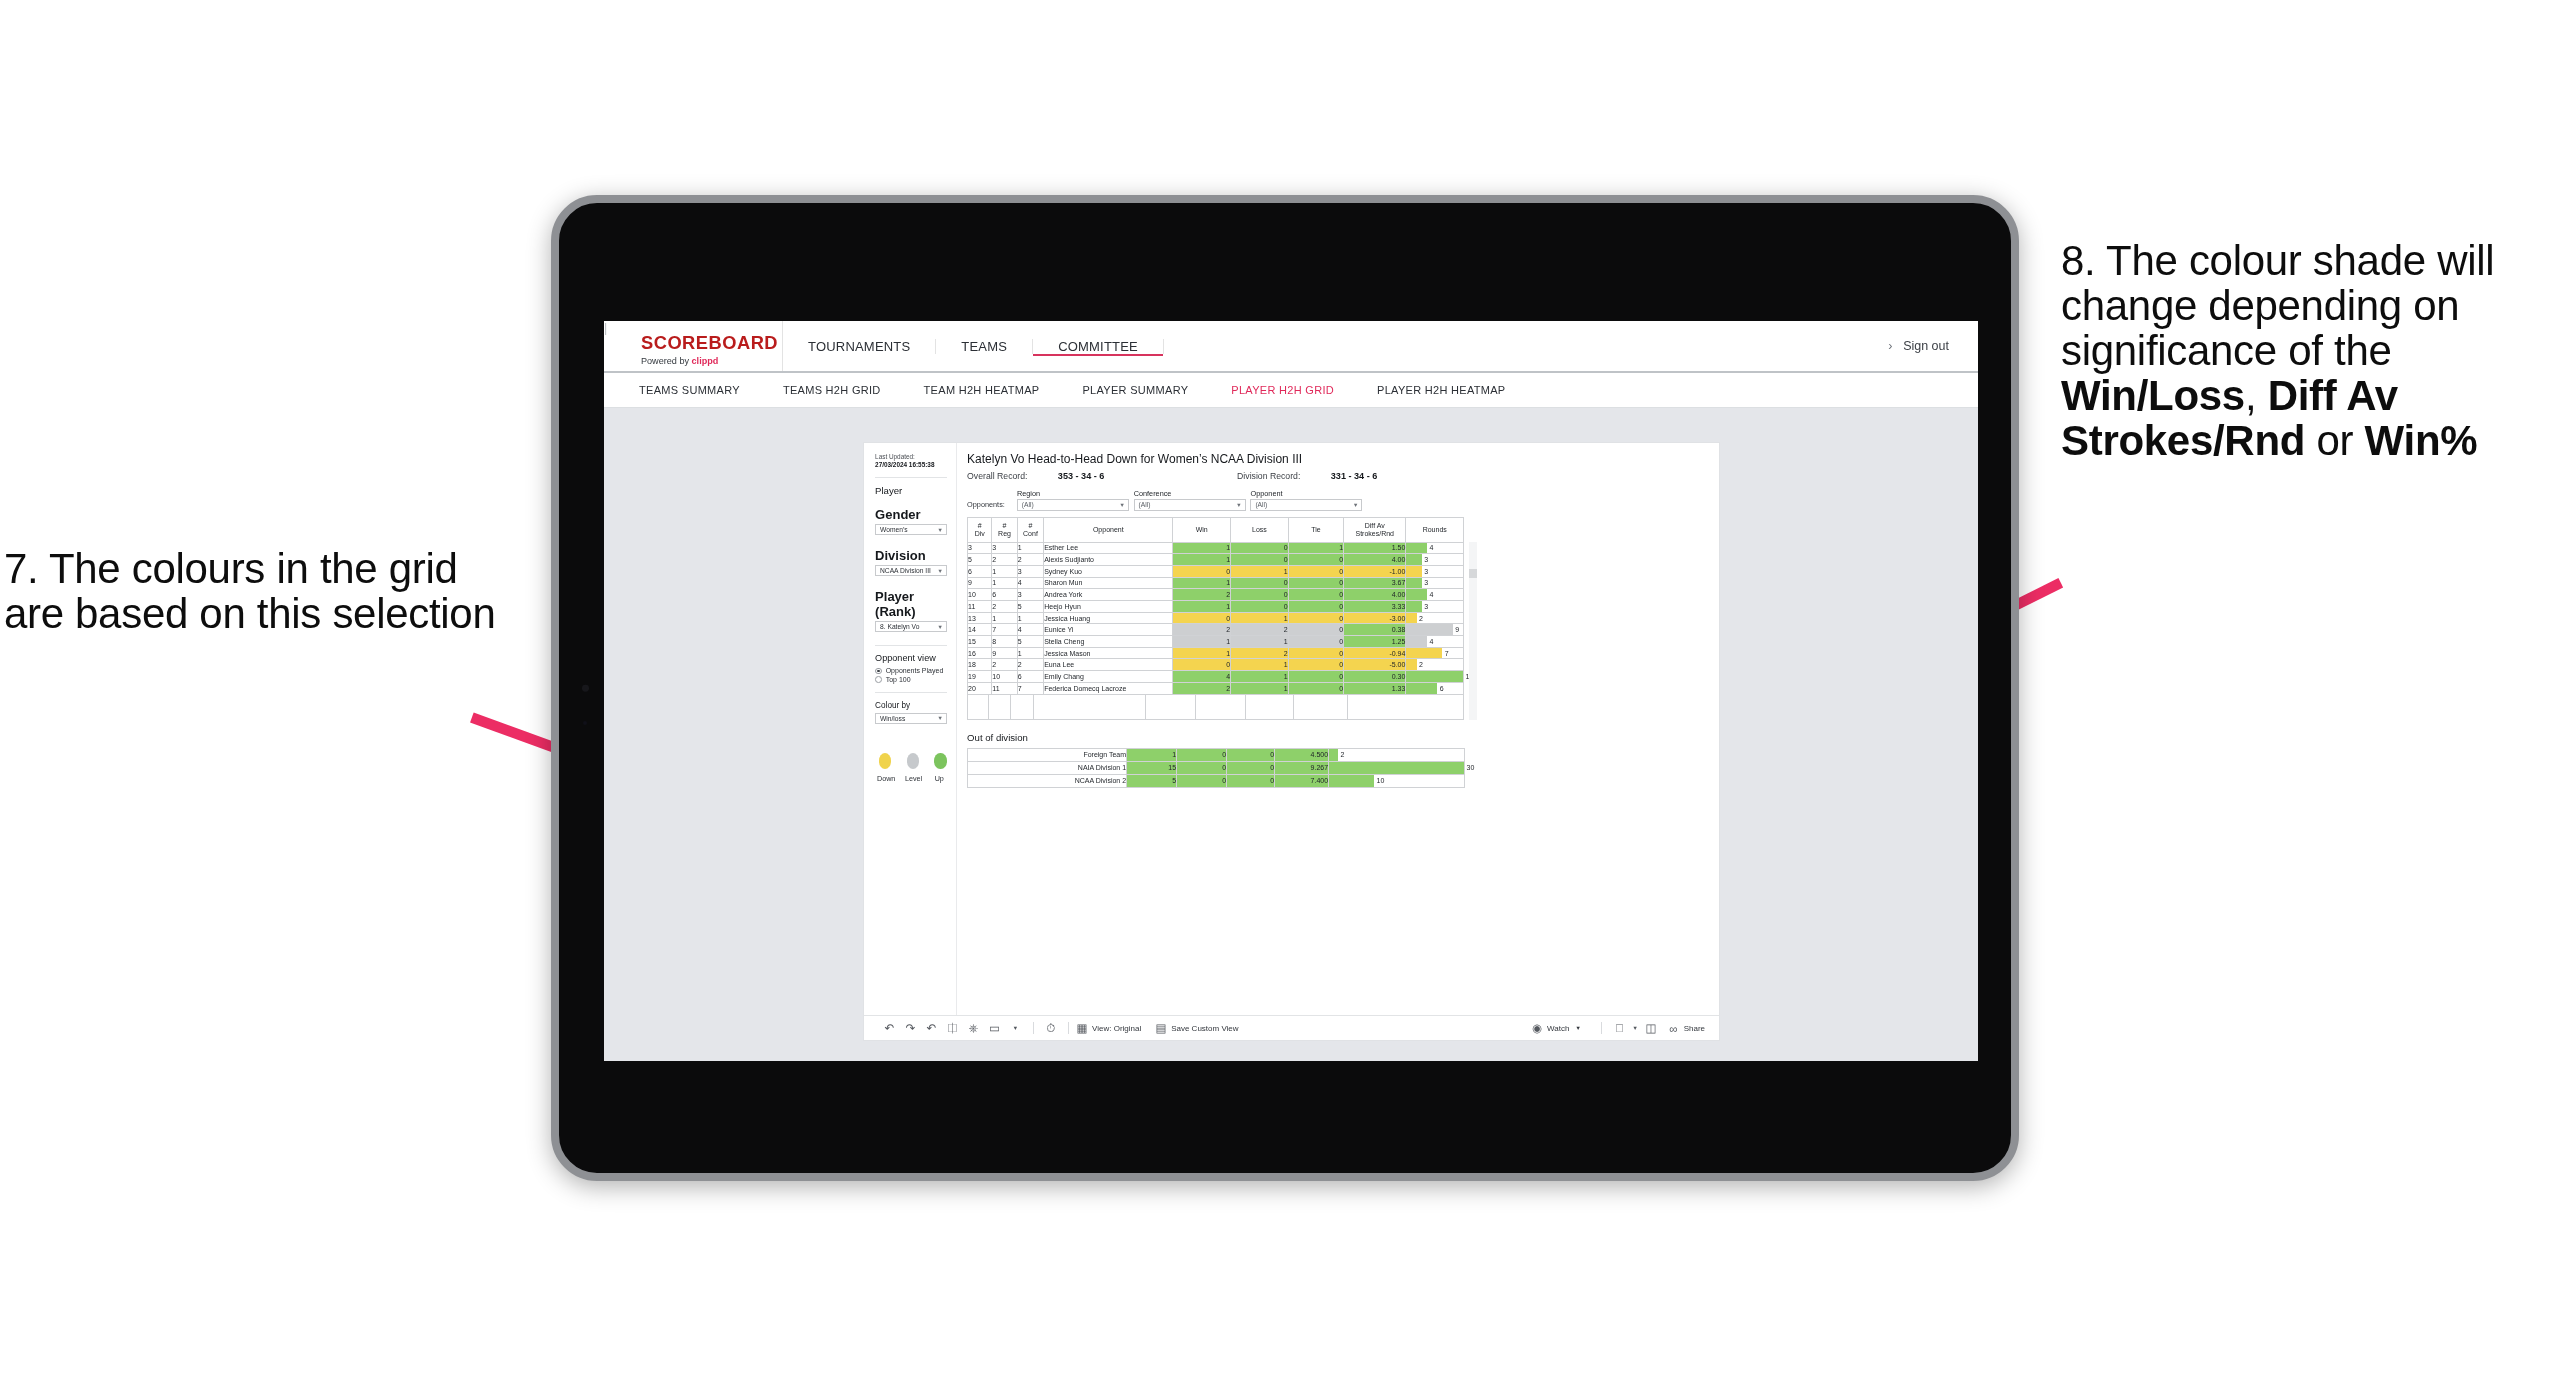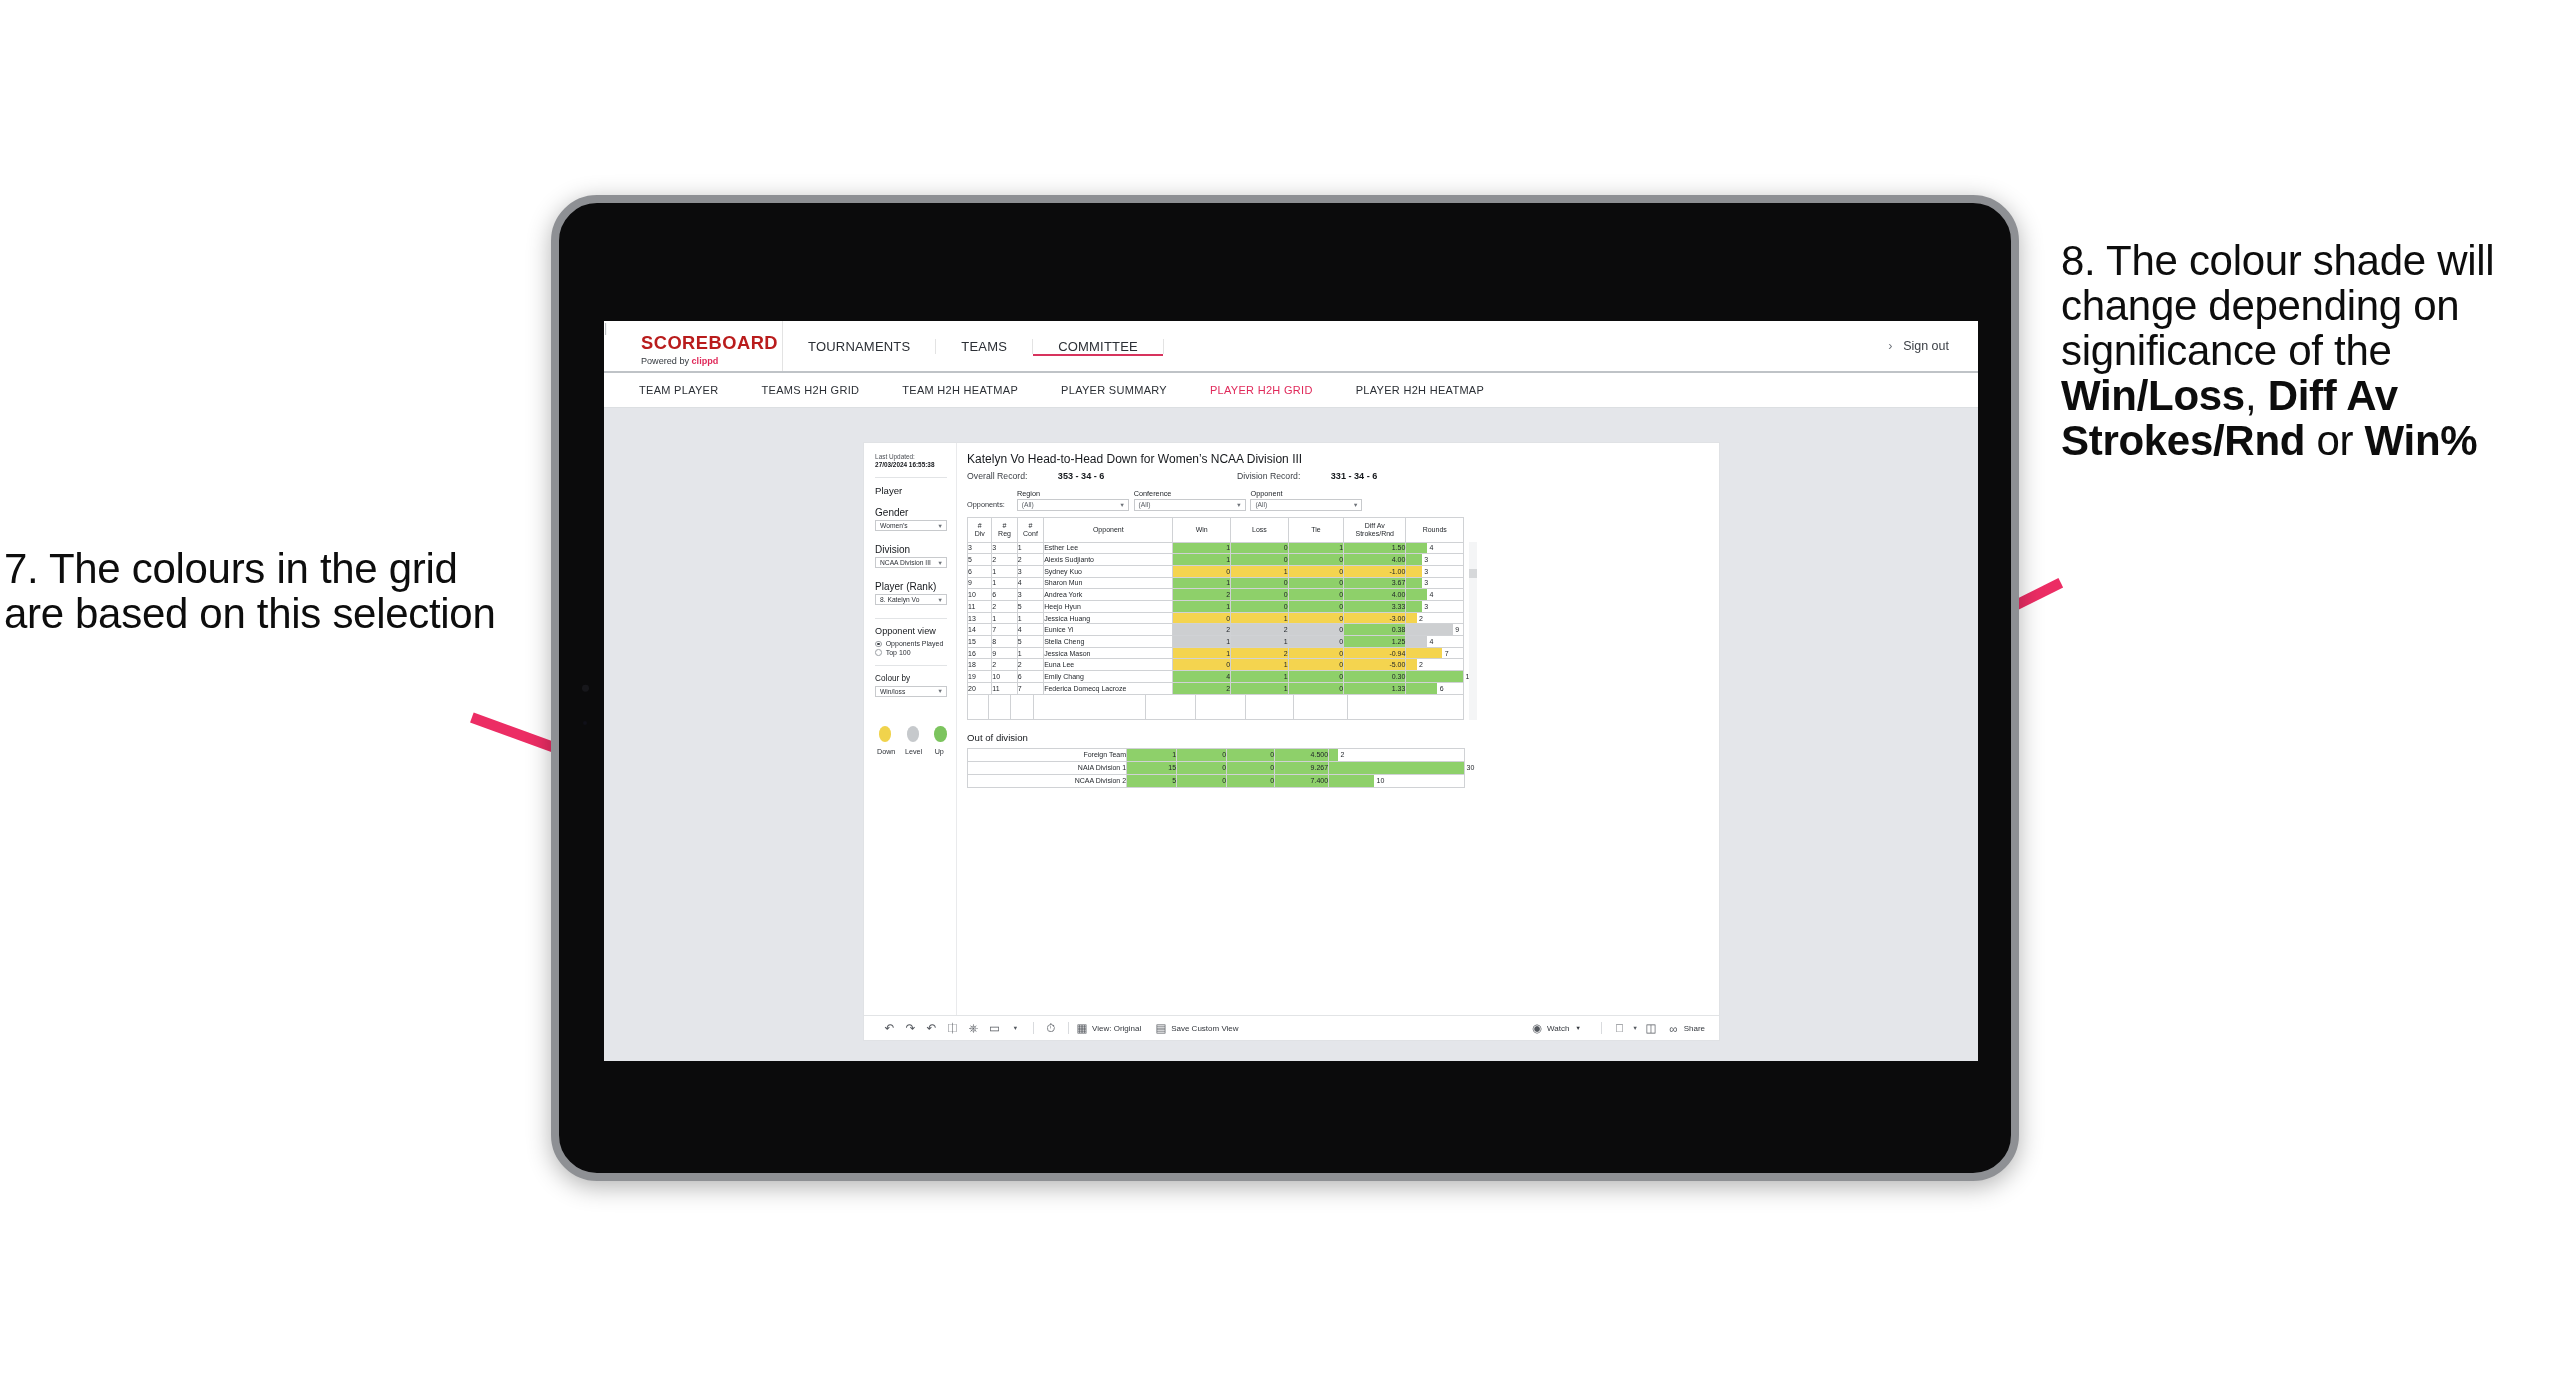--- a/index.html
+++ b/index.html
@@ -118,21 +118,21 @@
   
   #sidebar {
     width: 93px; padding: 9.6px 8.7px 0 11.6px;
     border-right: 1px solid #e9eaec;
     font-size: 7.2px; color: #333;
   }
   .last-updated { font-size: 6.4px; color: #4b4f55; line-height: 1.35; }
   .last-updated b { color: #15181c; }
   .hr { height: 1px; background: #e2e4e6; margin: 6.7px 0 7.7px 0; }
   .sb-title { font-size: 9.6px; color: #15181c; margin-bottom: 10.6px; font-weight: normal; }
-  .sb-label { font-size: 10px; color: #15181c; margin-bottom: 1.9px; font-weight: normal; }
+  .sb-label { font-size: 13px; color: #15181c; margin-bottom: 1.9px; font-weight: bold; }
   .sb-select {
     height: 11.6px; border: 1px solid #c8cacd; background: #fff;
     display: flex; align-items: center; justify-content: space-between;
     padding: 0 2.9px 0 3.9px; font-size: 6.7px; color: #2b2f35;
     margin-bottom: 12.5px;
   }
   .sb-select .caret { color: #6d7278; font-size: 5.8px; }
   .sb-sub-title { font-size: 9.1px; color: #15181c; margin-bottom: 3.9px; }
   .radio-row { display: flex; align-items: center; gap: 3.9px; margin-bottom: 1.9px; font-size: 7px; color: #2b2f35; }
   .radio {
@@ -267,21 +267,21 @@
       </div>
       <div class="topnav-spacer"></div>
       <div class="signout">
         <span class="chev">›</span>
         <span class="bar">|</span>
         <span>Sign out</span>
       </div>
     </div>
 
     <div id="subnav">
-      <div class="subnav-item"><span>TEAM PLAYER</span></div>
+      <div class="subnav-item"><span>TEAMS SUMMARY</span></div>
       <div class="subnav-item"><span>TEAMS H2H GRID</span></div>
       <div class="subnav-item"><span>TEAM H2H HEATMAP</span></div>
       <div class="subnav-item"><span>PLAYER SUMMARY</span></div>
       <div class="subnav-item active"><span>PLAYER H2H GRID</span></div>
       <div class="subnav-item"><span>PLAYER H2H HEATMAP</span></div>
     </div>
 
     <div id="canvas">
       <div id="viz">
         <div id="viz-body">

